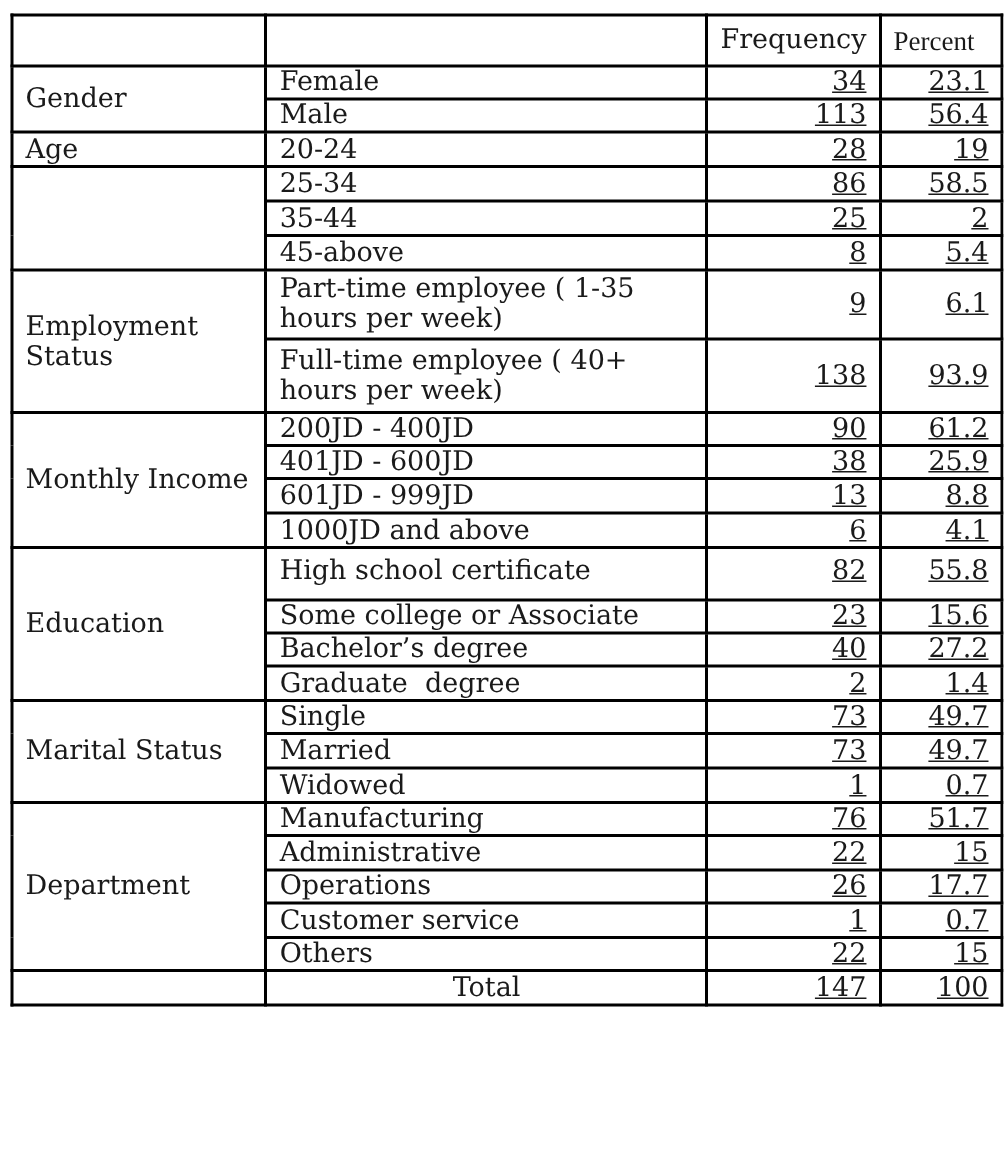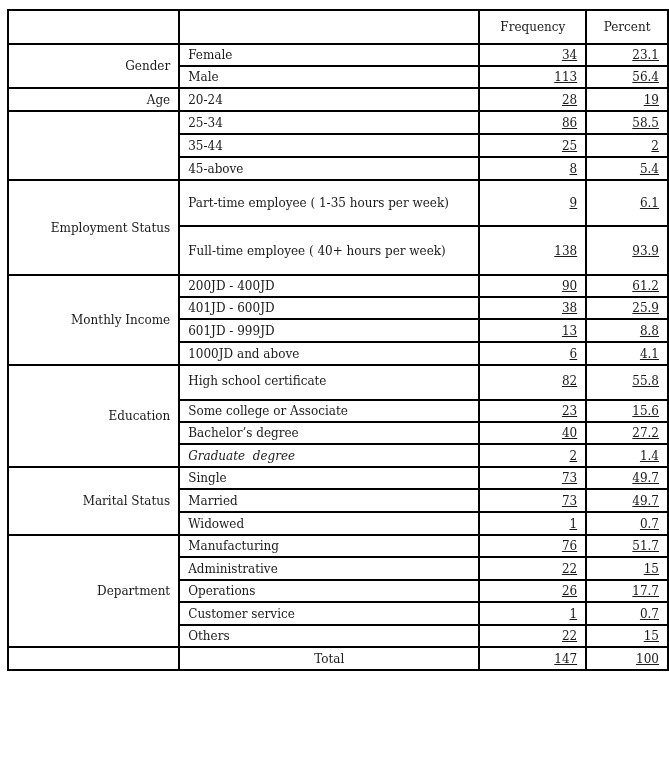--- a/index.html
+++ b/index.html
@@ -1,38 +1,38 @@
 <!DOCTYPE html>
 <html><head>
   <meta charset="utf-8">
   <style>
     html, body { margin: 0; padding: 0; background: #ffffff; }
     body { width: 669px; height: 774px; position: relative; overflow: hidden; }
     .tbl {
       position: absolute; left: 7px; top: 9px;
       border-collapse: collapse;
       font-family: "DejaVu Serif", serif;
-      font-size: 12px;
+      font-size: 18px;
       color: #1a1a1a;
       table-layout: fixed;
     }
     .tbl td {
       border: 2px solid #000;
       padding: 0 8px;
       line-height: 20px;
       vertical-align: middle;
     }
     .c0 { width: 154px; text-align: center; }
     .c1 { width: 284px; text-align: left; }
     .c2 { width: 89px; text-align: center; }
-    .c3 { width: 64px; text-align: center; }
+    .c3 { width: 64px; text-align: left; font-family: Liberation Serif, serif; }
     .tbl .hdr td { height: 32px; }
     .tbl td.num { text-align: right; text-decoration: underline; }
     .tbl td.lbl { text-align: left; }
-    .tbl td.grp { text-align: right; }
+    .tbl td.grp { text-align: left; }
     .tbl td.total-label { text-align: center; margin-left: 36px; }
     .h22 { height: 22px; }
     .h23 { height: 23px; }
     .h35 { height: 35px; }
     .h46 { height: 46px; }
     .h49 { height: 49px; padding-left: 48px; }
     .txt-hs { vertical-align: top !important; padding-top: 5px !important; }
   </style>
 </head>
 <body>
@@ -132,21 +132,21 @@
       <td class="lbl">Some college or Associate</td>
       <td class="num">23</td>
       <td class="num">15.6</td>
     </tr>
     <tr class="h22">
       <td class="lbl">Bachelor’s degree</td>
       <td class="num">40</td>
       <td class="num">27.2</td>
     </tr>
     <tr class="h23">
-      <td class="lbl" style="white-space:pre;font-style:italic;">Graduate  degree</td>
+      <td class="lbl" style="white-space:pre;">Graduate  degree</td>
       <td class="num">2</td>
       <td class="num">1.4</td>
     </tr>
 
     <tr class="h22">
       <td class="grp" rowspan="3">Marital Status</td>
       <td class="lbl">Single</td>
       <td class="num">73</td>
       <td class="num">49.7</td>
     </tr>

